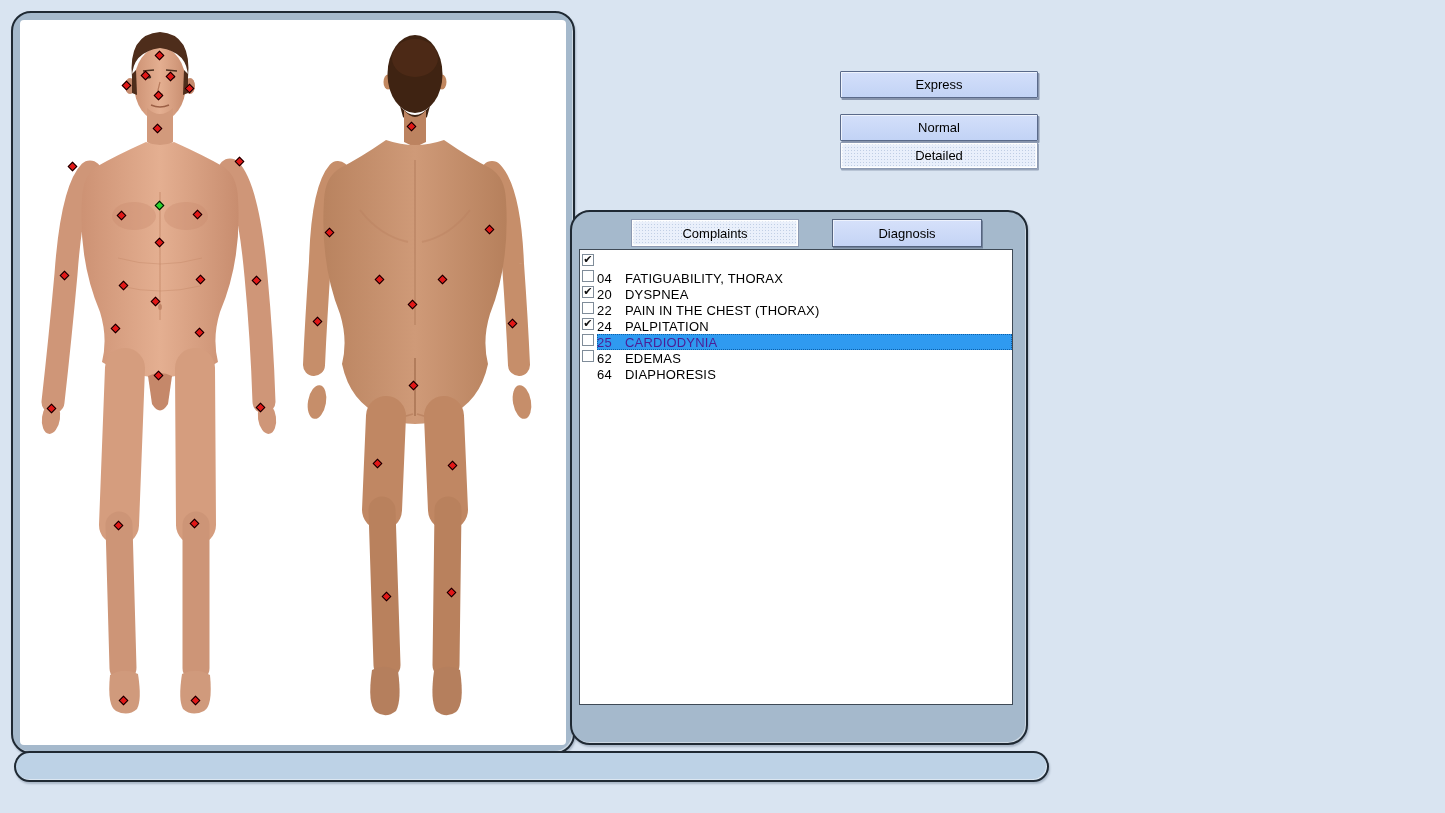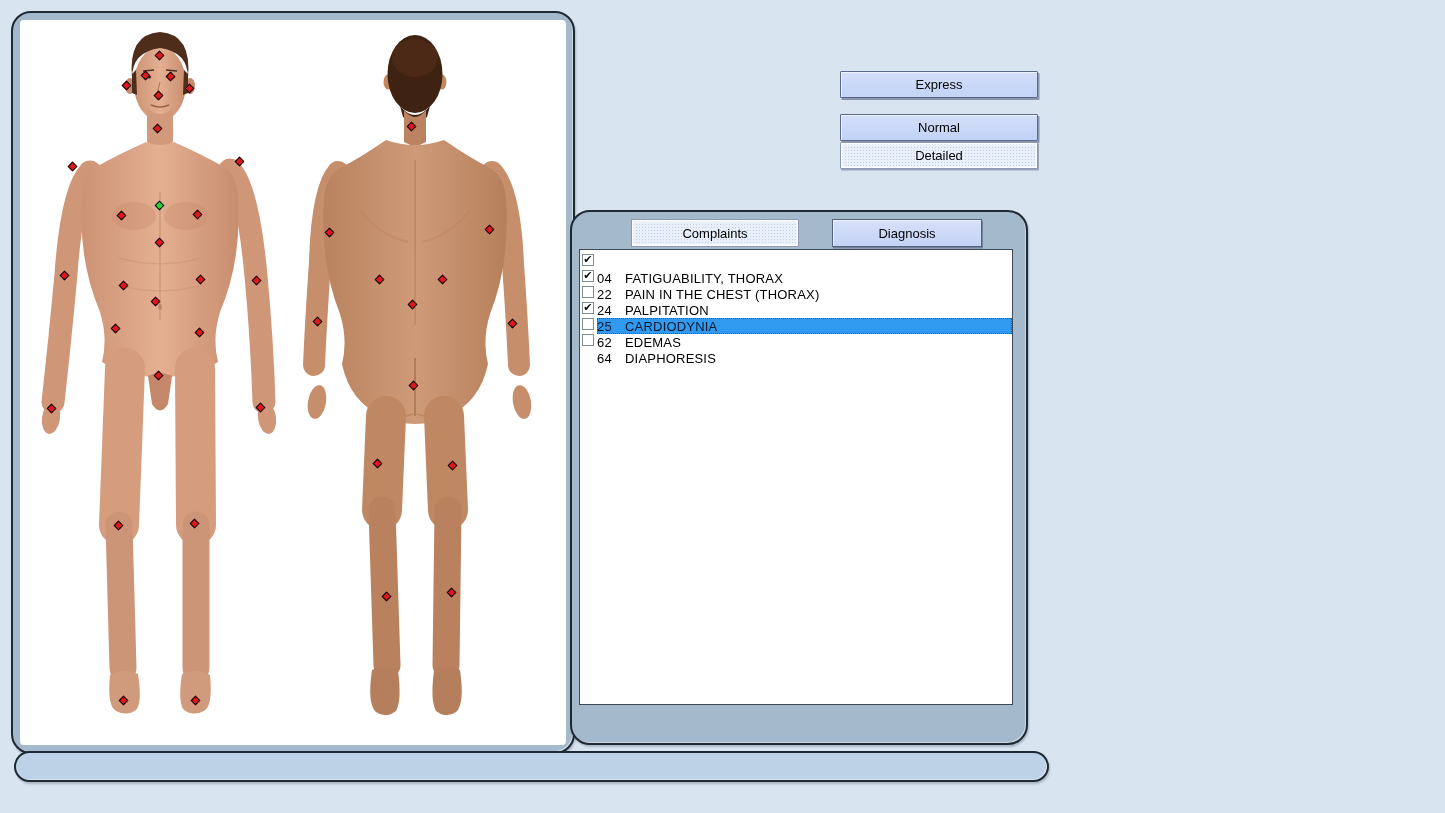--- a/index.html
+++ b/index.html
@@ -71,21 +71,21 @@
     font-size:13px;letter-spacing:.2px;color:#000;cursor:default;
   }
   .cbx{
     width:12px;height:12px;flex:0 0 12px;margin:0 3px 0 2px;
     background:#fff;border:1px solid #7f8c99;box-sizing:border-box;
     font-size:11px;line-height:9px;text-align:center;color:#101010;
   }
   .row-main{flex:1;display:flex;align-items:center;height:16px;margin-top:36px;}
   .row-main .code{min-width:22px;margin-right:6px;}
   .lrow.selected .row-main{
-    background:#2f9af0;color:#0f172a;outline:1px dotted #0d5fa8;outline-offset:-1px;
+    background:#2f9af0;color:#4c1d95;outline:1px dotted #0d5fa8;outline-offset:-1px;
   }
   
   .status-bar{
     left:14px;top:751px;width:1015px;height:27px;
     background:#bdd2e6;padding:0 8px;
     display:flex;align-items:center;font-size:13px;color:#2a3a4a;
   }
 </style>
 </head>
 <body>
@@ -240,20 +240,27 @@
     <div class="tab-btn tab-diagnosis">Diagnosis</div>
     <div class="listbox">
         <div class="lrow">
           <span class="cbx">✔</span>
           <span class="row-main">
             <span class="code">04</span>
             <span>FATIGUABILITY, THORAX</span>
           </span>
         </div>
         <div class="lrow">
+          <span class="cbx"></span>
+          <span class="row-main">
+            <span class="code">20</span>
+            <span>DYSPNEA</span>
+          </span>
+        </div>
+        <div class="lrow">
           <span class="cbx">✔</span>
           <span class="row-main">
             <span class="code">22</span>
             <span>PAIN IN THE CHEST (THORAX)</span>
           </span>
         </div>
         <div class="lrow">
           <span class="cbx"></span>
           <span class="row-main">
             <span class="code">24</span>

